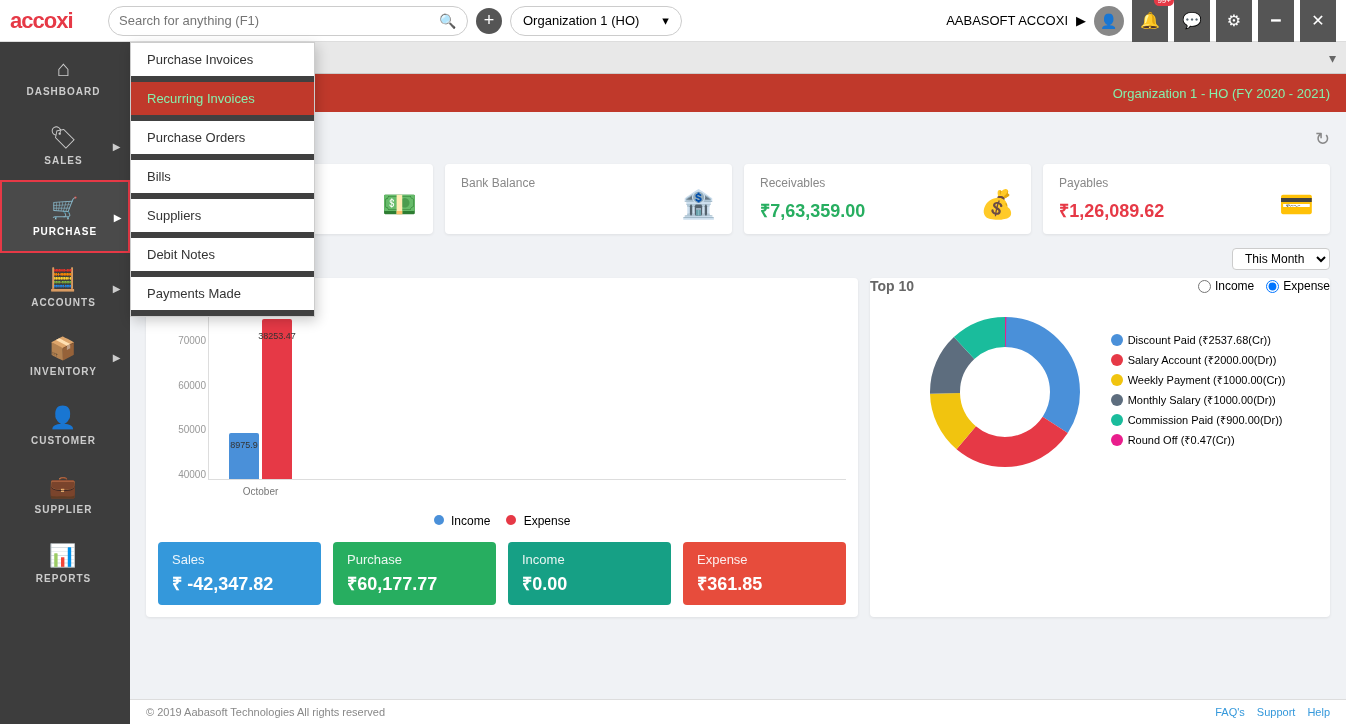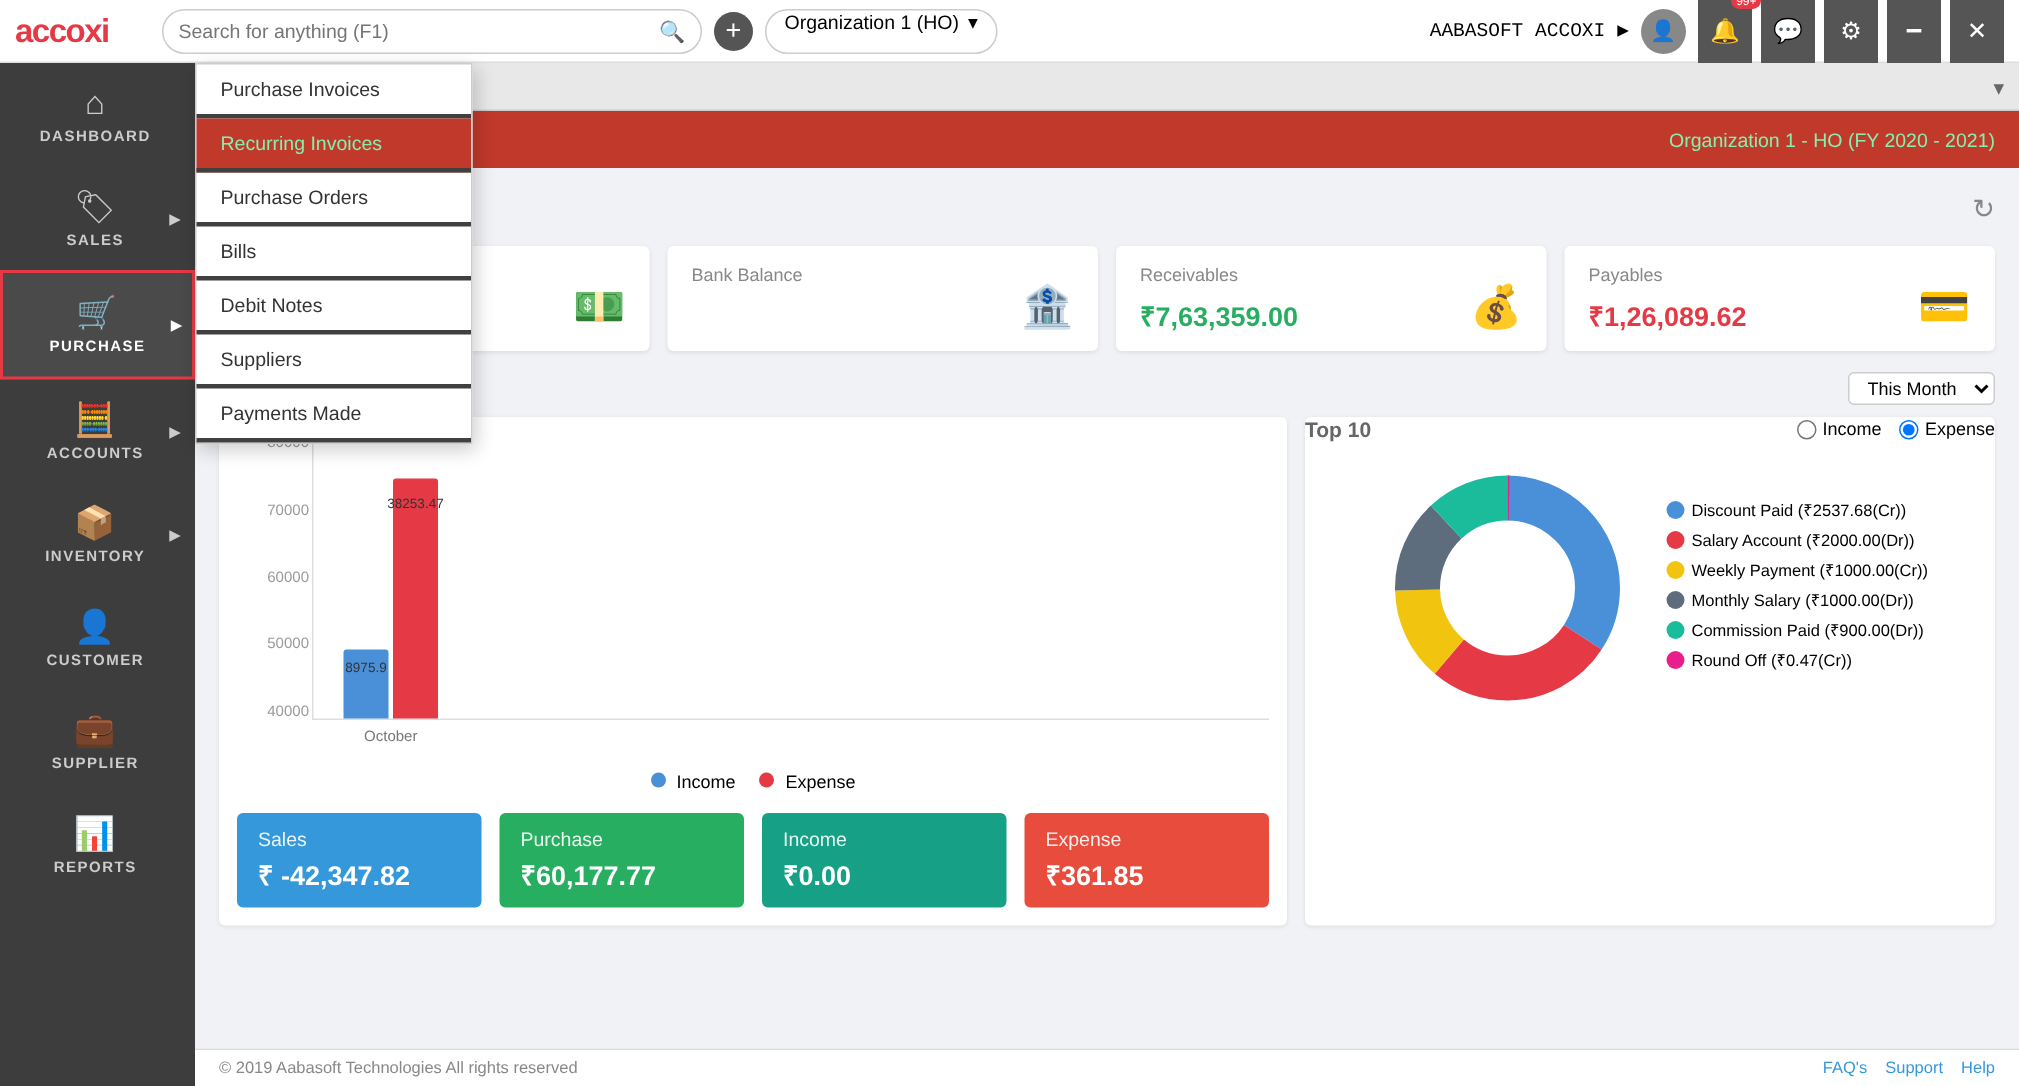--- a/index.html
+++ b/index.html
@@ -59,29 +59,28 @@
       display: flex; align-items: center; justify-content: center;
     }
     .org-selector {
       height: 30px;
       border: 1px solid #ccc;
       border-radius: 15px;
       padding: 0 12px;
       font-size: 13px;
       background: #fff;
       cursor: pointer;
-      display: flex; align-items: flex-start; gap: 6px;
+      display: flex; align-items: center; gap: 23px;
     }
     .user-section {
       margin-left: auto;
       display: flex;
       align-items: center;
       gap: 8px;
       font-size: 13px;
-      font-family: Liberation Mono, monospace;
     }
     .badge {
       position: absolute;
       top: -5px; right: -6px;
       background: #e63946;
       color: #fff;
       font-size: 8px;
       border-radius: 8px;
       padding: 1px 3px;
     }
@@ -380,21 +379,21 @@
       background: #fff;
       border: 1px solid #ccc;
       box-shadow: 2px 4px 12px rgba(0,0,0,0.2);
       z-index: 200;
     }
     .dropdown-item {
       padding: 9px 16px;
       font-size: 13px;
       color: #333;
       cursor: pointer;
-      border-bottom: 3px solid #404040;
+      border-bottom: 6px solid #404040;
     }
     .dropdown-item.selected {
       background: #c0392b;
       color: #86efac;
     }
 
     
     .footer {
       background: #fff;
       border-top: 1px solid #ddd;
@@ -487,22 +486,22 @@
       <span class="sidebar-icon">📊</span>
       <span class="sidebar-label">REPORTS</span>
     </div>
   </div>
 
   <div class="dropdown-menu">
     <div class="dropdown-item">Purchase Invoices</div>
     <div class="dropdown-item selected">Recurring Invoices</div>
     <div class="dropdown-item">Purchase Orders</div>
     <div class="dropdown-item">Bills</div>
+    <div class="dropdown-item">Suppliers</div>
     <div class="dropdown-item">Debit Notes</div>
-    <div class="dropdown-item">Suppliers</div>
     <div class="dropdown-item">Payments Made</div>
   </div>
 
   <div class="content-area">
 
     <div class="tab-bar">
       <div class="tab active">Dashboard</div>
       <div class="tab-dropdown">▾</div>
     </div>
 

